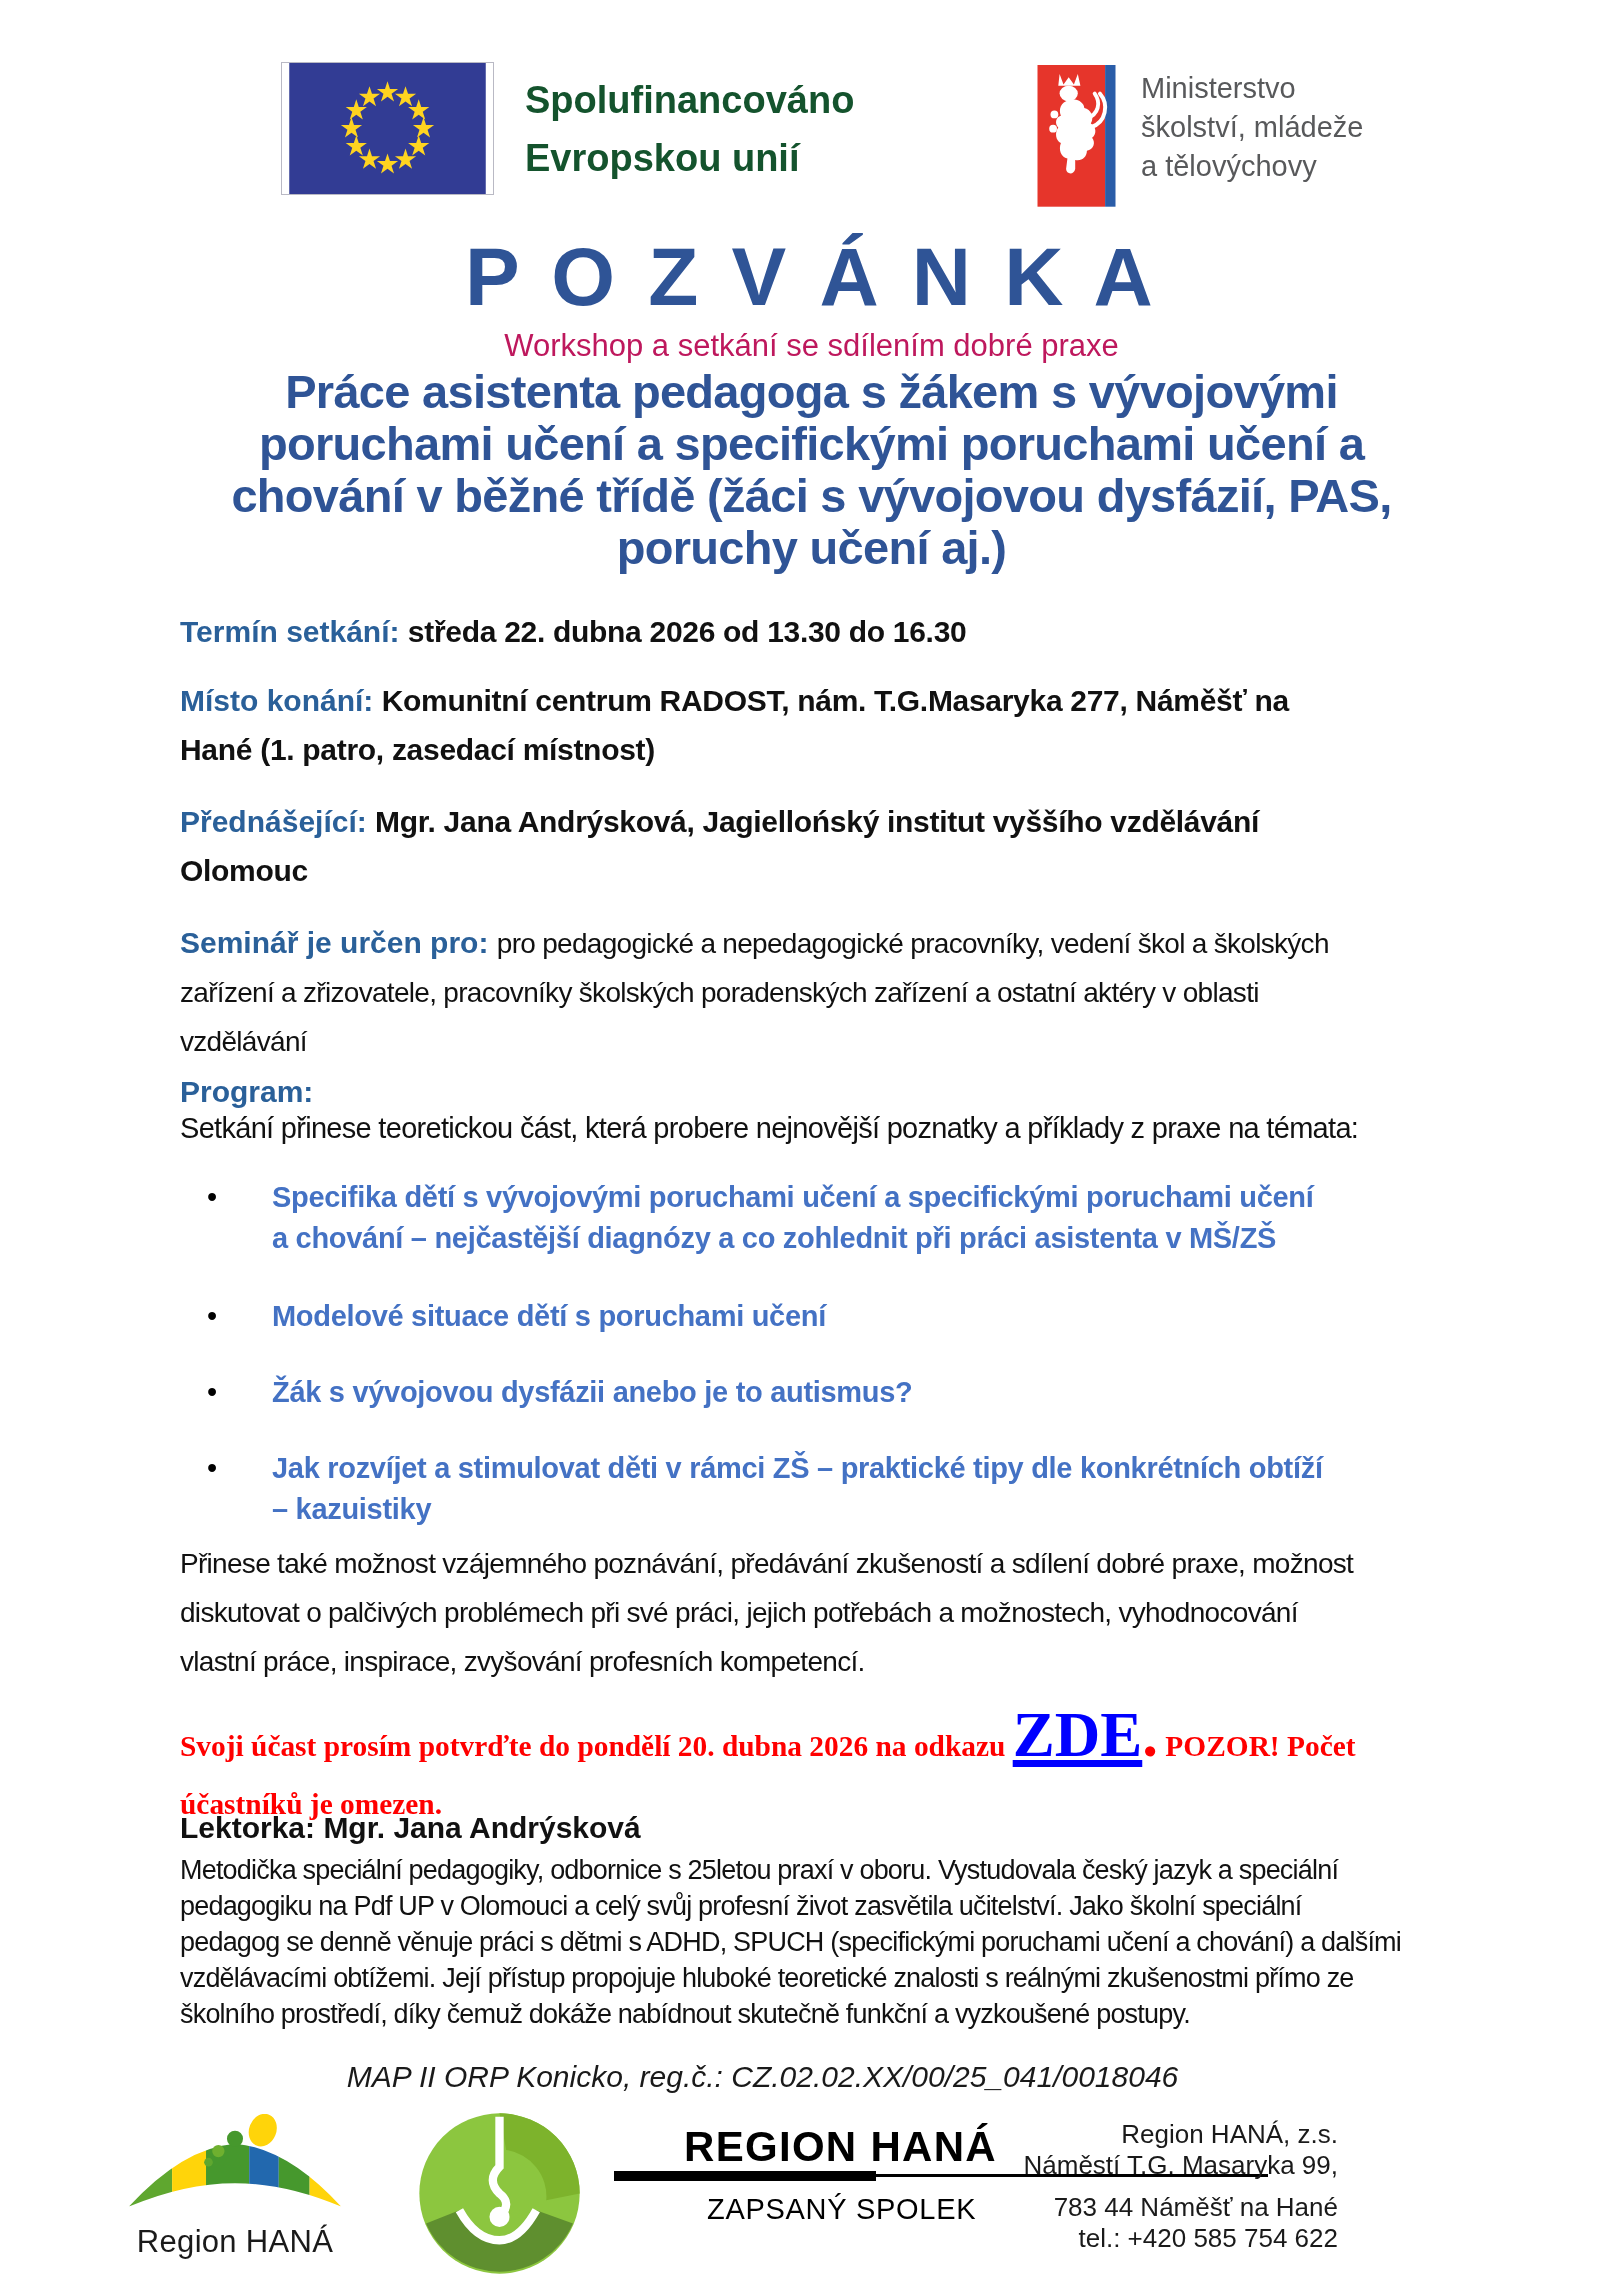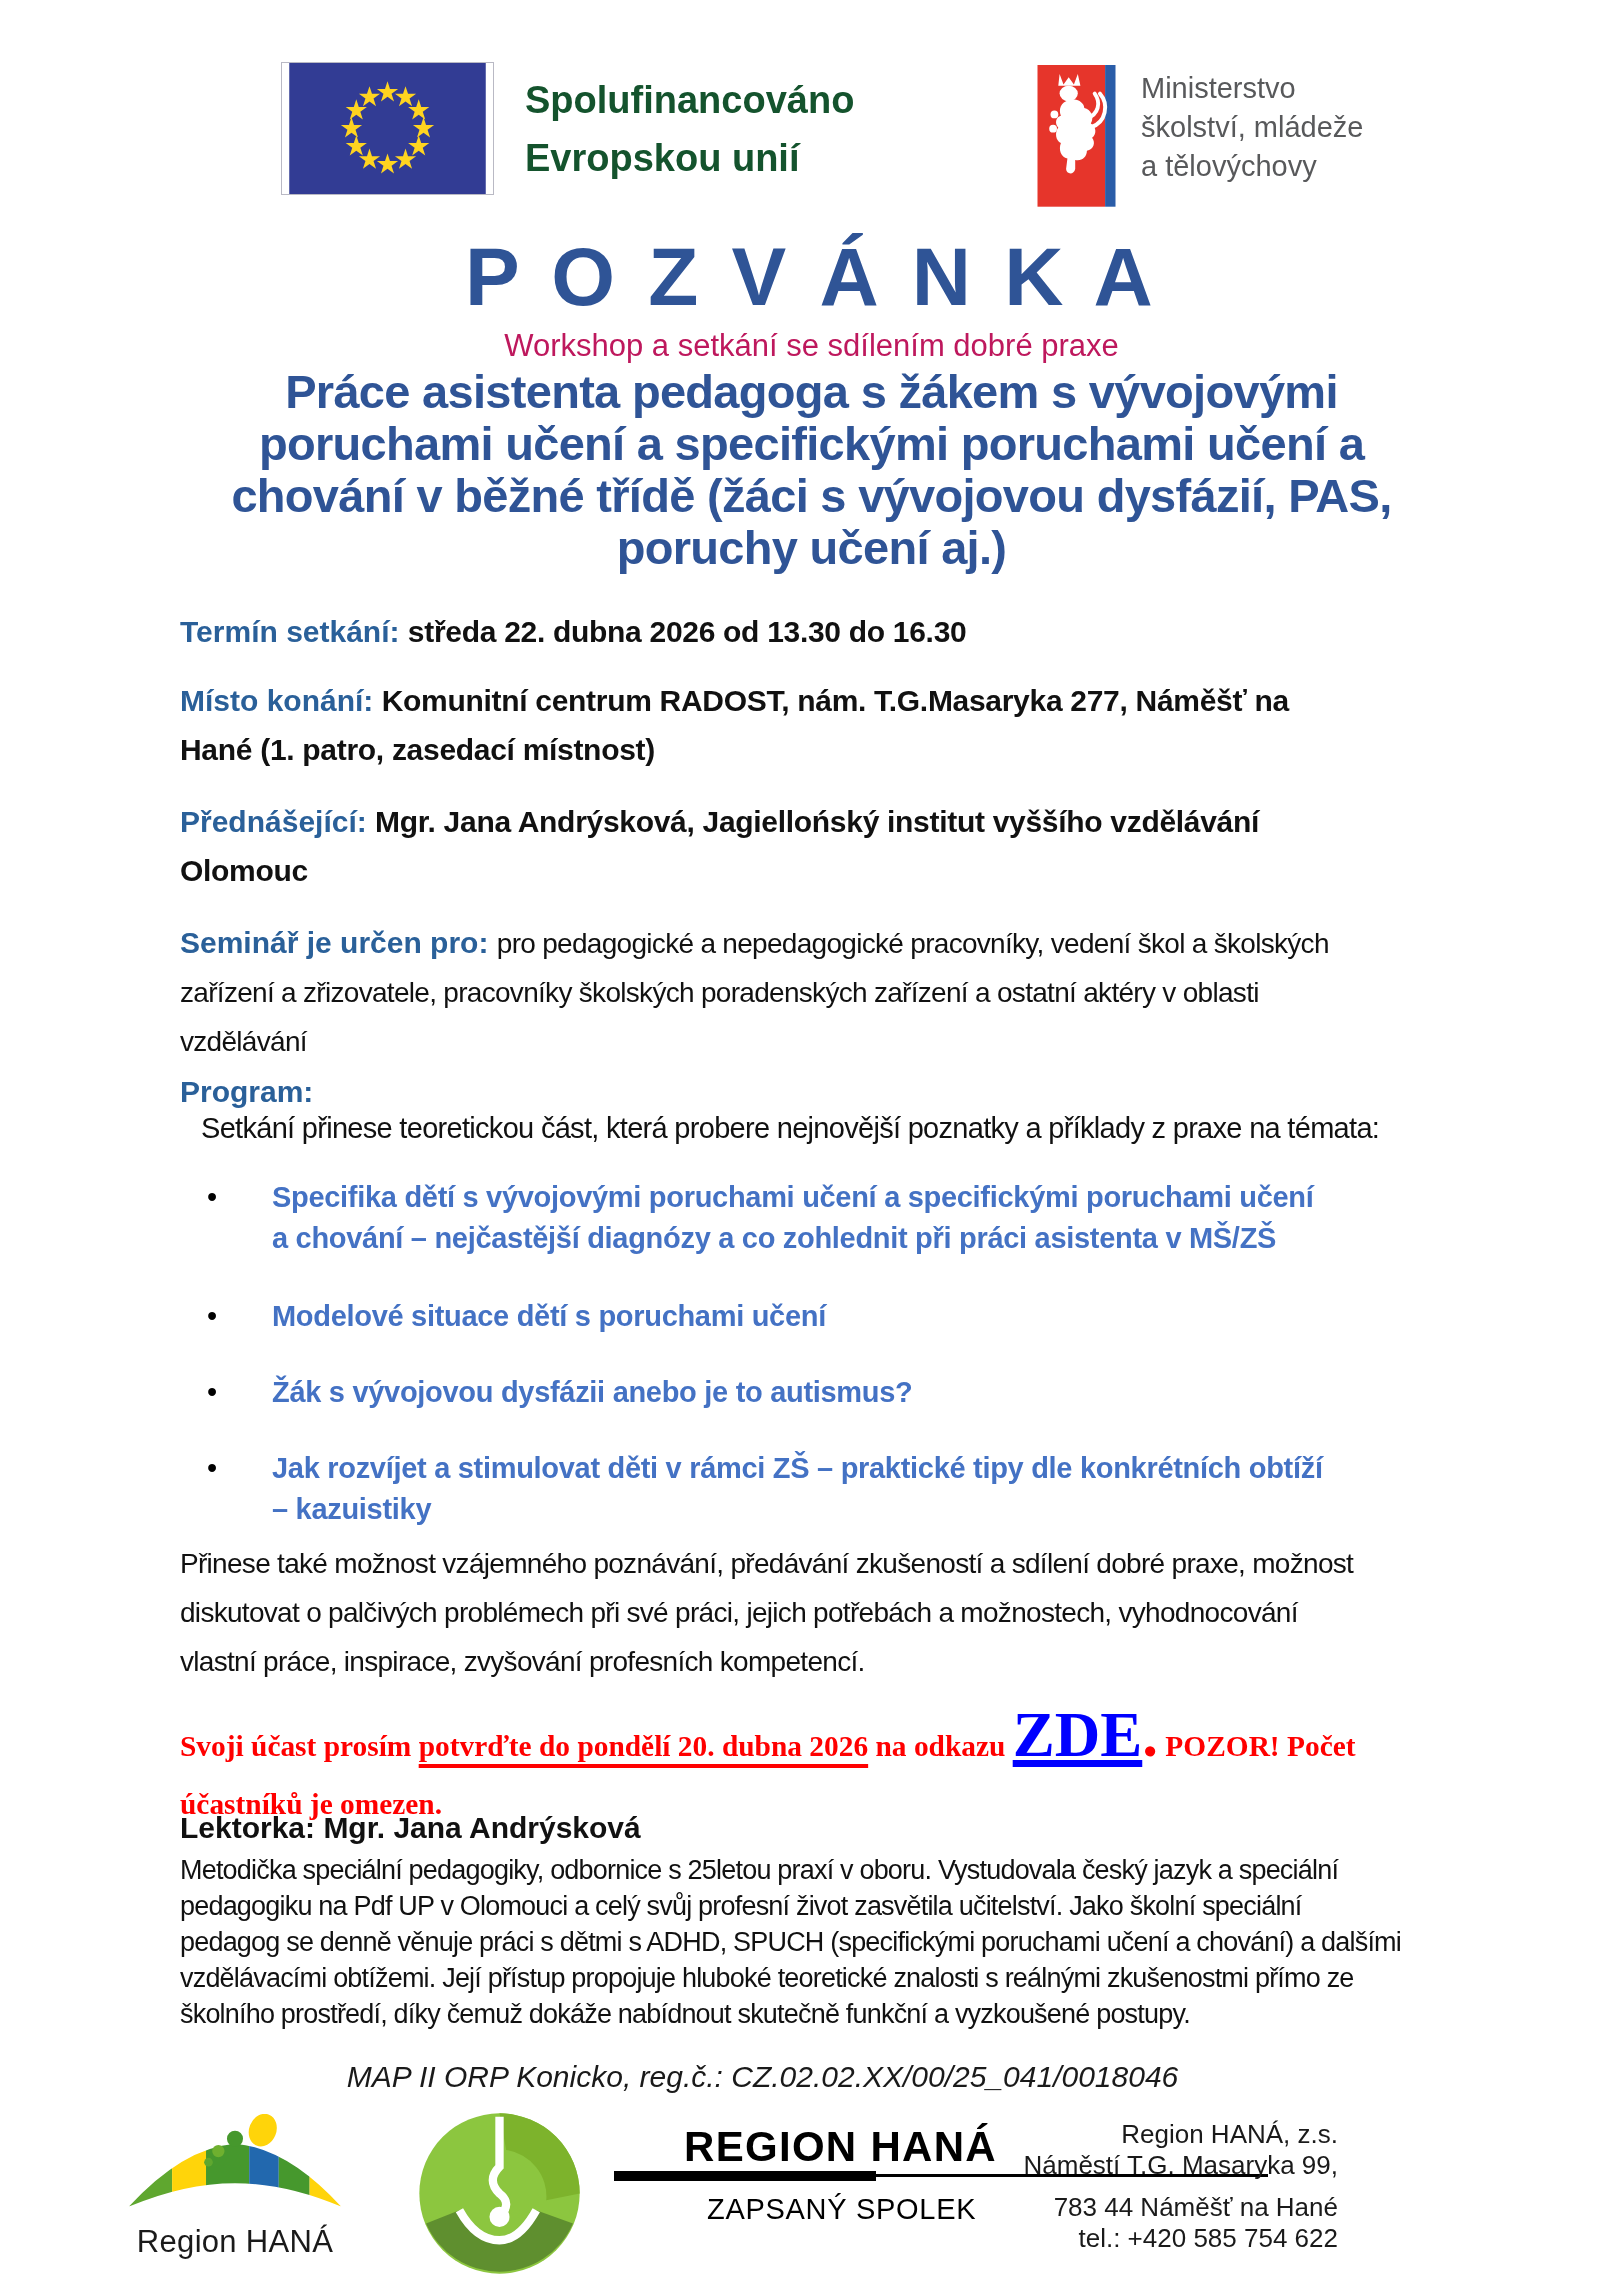--- a/index.html
+++ b/index.html
@@ -33,21 +33,21 @@
   .bullet .mark{width:65px;font-size:29px;line-height:41px;color:#000;}
   .bullet .txt{font-size:29px;line-height:41px;font-weight:bold;color:#4472C4;letter-spacing:-0.3px;white-space:nowrap;}
   .mb56{margin-bottom:37px;} .mb53{margin-bottom:35px;}
 
   .outro{left:180px;top:1539px;line-height:49px;}
 
   
   .rsvp{left:180px;top:1699px;font-family:"Liberation Serif",serif;font-weight:bold;color:#FF0000;font-size:29.4px;}
   .rsvp .l1{white-space:nowrap;line-height:73px;}
   .rsvp .l2{line-height:42px;}
-  .rsvp .u{text-decoration:underline;text-decoration-thickness:3.9px;text-underline-offset:7.9px;}
+  .rsvp .u{text-decoration-thickness:3.9px;text-underline-offset:7.9px;}
   .rsvp .zde{color:#0000FF;font-size:63px;text-decoration:underline;text-decoration-thickness:7.2px;text-underline-offset:3.9px;}
   .rsvp .zdedot{font-size:63px;color:#FF0000;}
 
   .lect-head{left:180px;top:1811px;font-size:30px;font-weight:bold;white-space:nowrap;}
   .bio{left:180px;top:1852px;font-size:27px;letter-spacing:-0.8px;line-height:36px;}
 
   .map-line{top:2060px;font-size:30px;font-style:italic;color:#1a1a1a;transform:translateX(-49px);}
 
   
   .hana-logo{left:124px;top:2114px;width:222px;text-align:center;}
@@ -146,21 +146,21 @@
   <div class="abs row46" style="left:180px;top:918px;">
     <div class="nowrap">
       <span class="lbl">Seminář je určen pro:</span>
       <span class="reg43">pro pedagogické a nepedagogické pracovníky, vedení škol a školských</span>
     </div>
     <div class="reg43 nowrap">zařízení a zřizovatele, pracovníky školských poradenských zařízení a ostatní aktéry v oblasti</div>
     <div class="reg43 nowrap">vzdělávání</div>
   </div>
 
   <div class="abs row46 lbl" style="left:180px;top:1067px;">Program:</div>
-  <div class="abs reg43 nowrap" style="left:180px;top:1112px;font-size:29px;margin-left:21px;">Setkání přinese teoretickou část, která probere nejnovější poznatky a příklady z praxe na témata:</div>
+  <div class="abs reg43 nowrap" style="left:180px;top:1112px;font-size:29px;">Setkání přinese teoretickou část, která probere nejnovější poznatky a příklady z praxe na témata:</div>
 
   <div class="abs bullets">
     <div class="bullet mb56">
       <span class="mark">•</span>
       <span class="txt">
         <div>Specifika dětí s vývojovými poruchami učení a specifickými poruchami učení</div>
         <div>a chování – nejčastější diagnózy a co zohlednit při práci asistenta v MŠ/ZŠ</div>
       </span>
     </div>
     <div class="bullet mb53">

